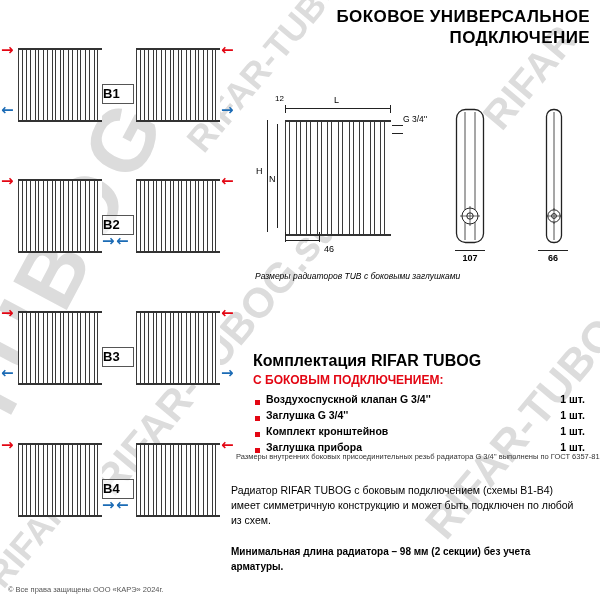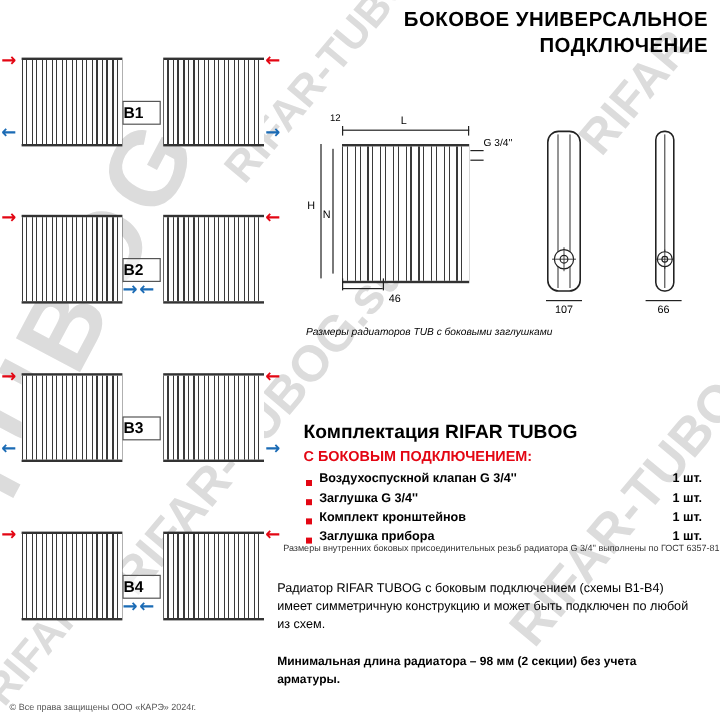--- a/index.html
+++ b/index.html
@@ -51,21 +51,21 @@
   .dd-H{position:absolute;left:1px;top:68px;}
   .dd-N{position:absolute;left:14px;top:76px;}
   .dd-leg{position:absolute;width:1px;height:10px;background:#222;top:134px;}
   .leg1{left:30px}.leg2{left:64px}
   .dd-46line{position:absolute;left:30px;top:142px;width:34px;border-top:1px solid #222;}
   .dd-46{position:absolute;left:41px;top:146px;margin-left:28px;}
   
   .profiles{left:455px;top:108px;width:130px;height:160px;}
   .profile-a{position:absolute;left:0;top:0;}
   .profile-b{position:absolute;left:90px;top:0;}
-  .p-dim{position:absolute;top:142px;font-size:9px;text-align:center;border-top:1px solid #222;padding-top:2px;}
+  .p-dim{position:absolute;top:142px;font-size:9px;text-align:center;border-top:1px solid #222;padding-top:2px;font-weight:bold;}
   .p-dim-a{left:0;width:30px;}
   .p-dim-b{left:83px;width:30px;}
   .drawing-caption{left:255px;top:271px;font-size:8.5px;font-style:italic;white-space:nowrap;}
   
   .equipment{left:253px;top:352px;width:332px;}
   .eq-title{font-weight:bold;font-size:16px;}
   .eq-sub{font-weight:bold;font-size:12px;color:#e30613;margin-top:3px;}
   .eq-items{margin-top:6px;}
   .eq-row{display:flex;align-items:flex-end;margin-top:4px;font-size:10.5px;font-weight:bold;}
   .bullet{width:5px;height:5px;background:#e30613;margin:0 6px 0 2px;flex:0 0 auto;}

